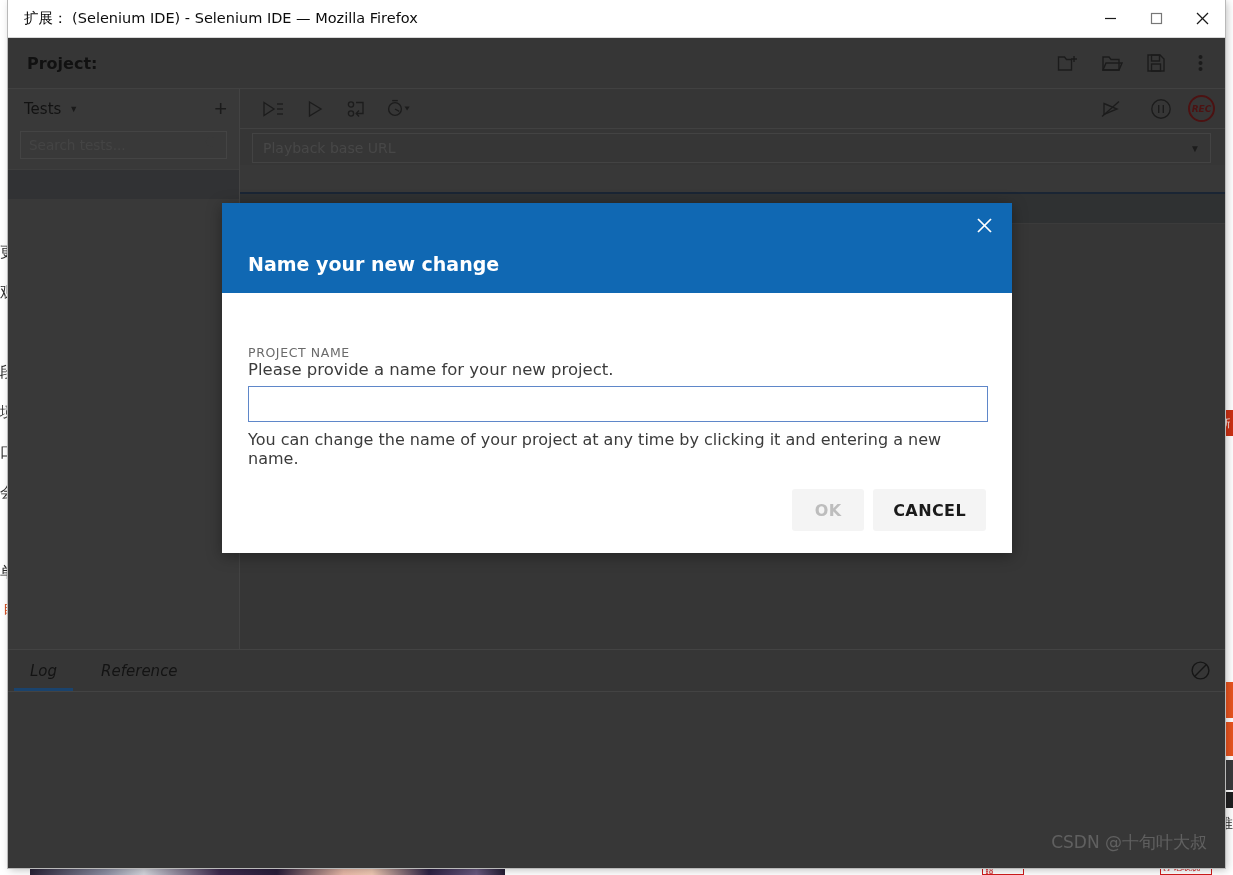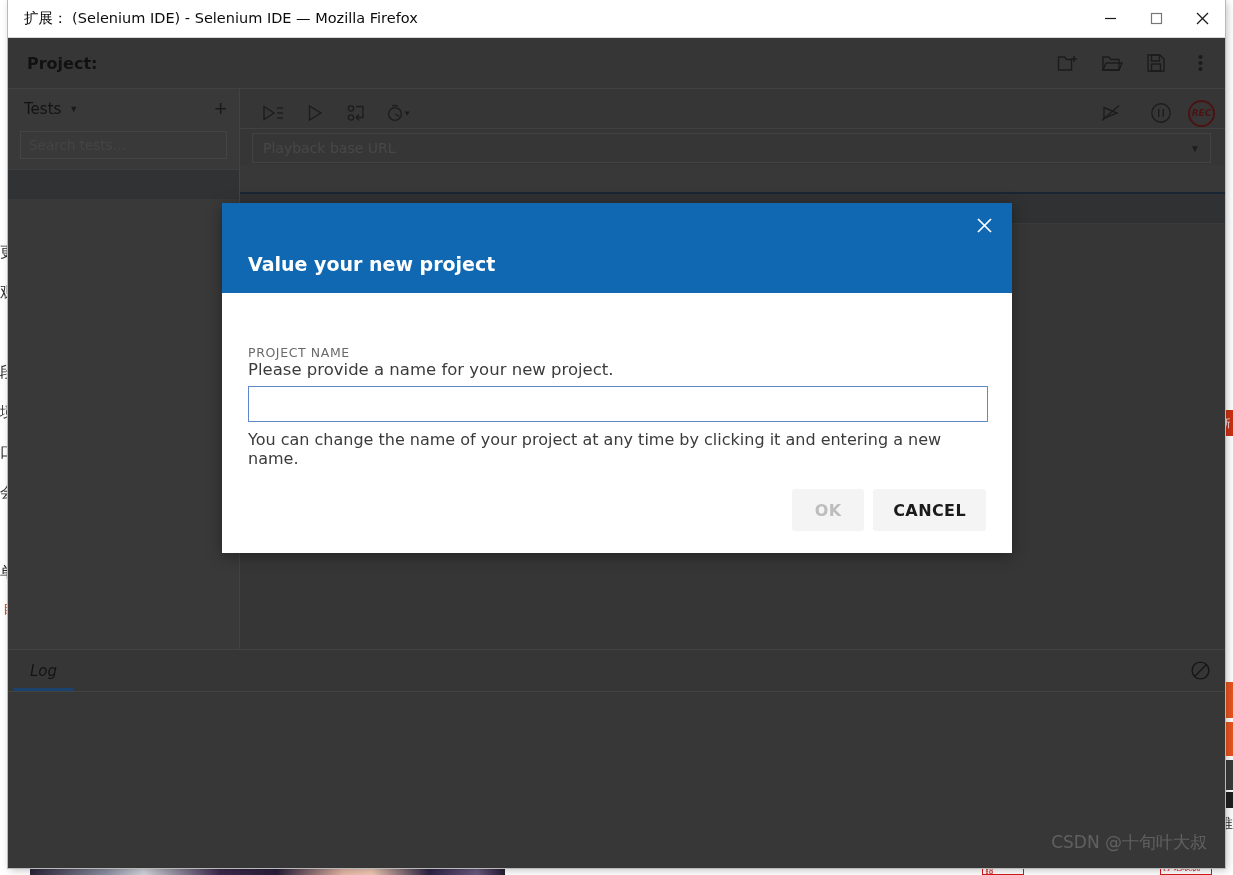--- a/index.html
+++ b/index.html
@@ -107,21 +107,21 @@
     font-size: 13.5px; color: #404040; font-family: "DejaVu Sans", sans-serif;
   }
   #search-input::placeholder { color: #6e6e6e; }
   #search-icon { color: #5c5c5c; }
   .tests-spacer { height: 10px; }
   .test-row-header { height: 30px; background: #4f5154; border-top: 1px solid #646464; }
 
   
   #right-panel { flex: 1; display: flex; flex-direction: column; min-width: 0; }
   #playback-toolbar {
-    height: 40px; display: flex; align-items: flex-end; padding-left: 12px;
+    height: 40px; display: flex; align-items: center; padding-left: 12px;
     border-bottom: 1px solid #6a6a6a;
     font-style: italic;
   }
   .pb-icon { width: 42px; height: 30px; display: flex; align-items: center; justify-content: center; color: #2e2e2e; }
   #pb-right { margin-left: auto; display: flex; align-items: center; gap: 6px; padding-right: 10px; }
   #rec-btn {
     width: 27px; height: 27px; border-radius: 50%; border: 2px solid #7b1d1d;
     display: flex; align-items: center; justify-content: center;
     font-size: 9px; font-weight: bold; color: #7b1d1d;
     font-family: "DejaVu Sans", sans-serif;
@@ -405,36 +405,37 @@
               </div>
             </div>
           </div>
 
         </div>
       </div>
 
       <div id="log-pane">
         <div id="log-tabs">
           <div class="log-tab active">Log</div>
+          <div class="log-tab">Reference</div>
           <div id="log-clear">
             <svg width="21" height="21" viewBox="0 0 21 21" fill="none" stroke="currentColor" stroke-width="1.4">
               <circle cx="10.5" cy="10.5" r="8.4"></circle>
                 <line x1="4.6" y1="16.4" x2="16.4" y2="4.6"></line>
             </svg>
           </div>
         </div>
         <div id="log-body"></div>
       </div>
 
       <div id="watermark">CSDN @十旬叶大叔</div>
 
       <div id="modal-backdrop"></div>
       <div id="modal">
         <div id="modal-header">
-          <div id="modal-title">Value your new project</div>
+          <div id="modal-title">Name your new change</div>
           <div id="modal-close">
             <svg width="17" height="17" viewBox="0 0 17 17">
                 <line x1="2" y1="2" x2="15" y2="15" stroke="currentColor" stroke-width="1.7"></line>
                 <line x1="15" y1="2" x2="2" y2="15" stroke="currentColor" stroke-width="1.7"></line>
               </svg>
           </div>
         </div>
         <div id="modal-body">
           <div id="field-label">PROJECT NAME</div>
           <div id="modal-desc">Please provide a name for your new project.</div>

